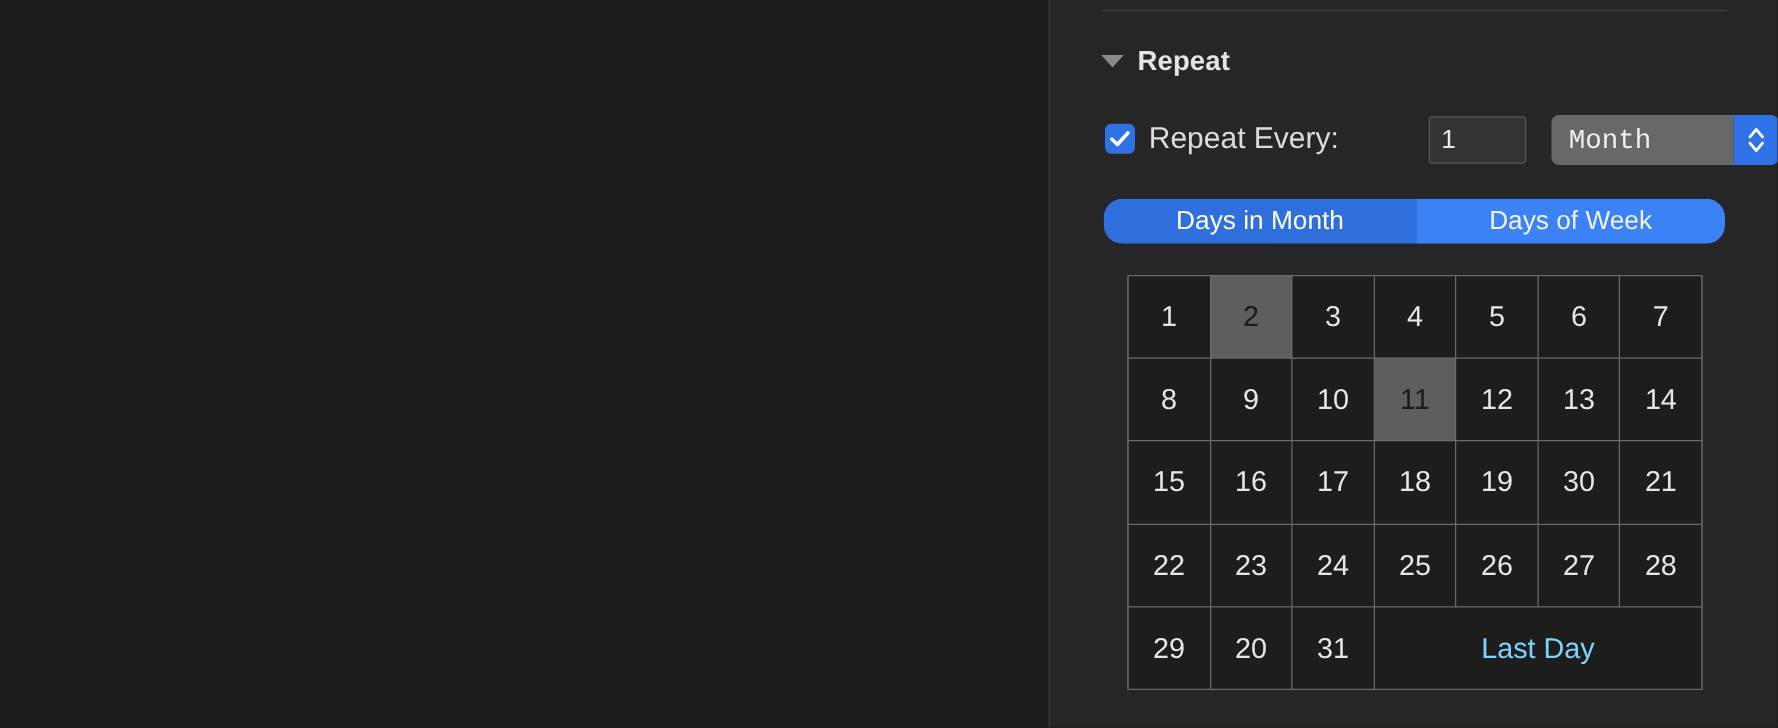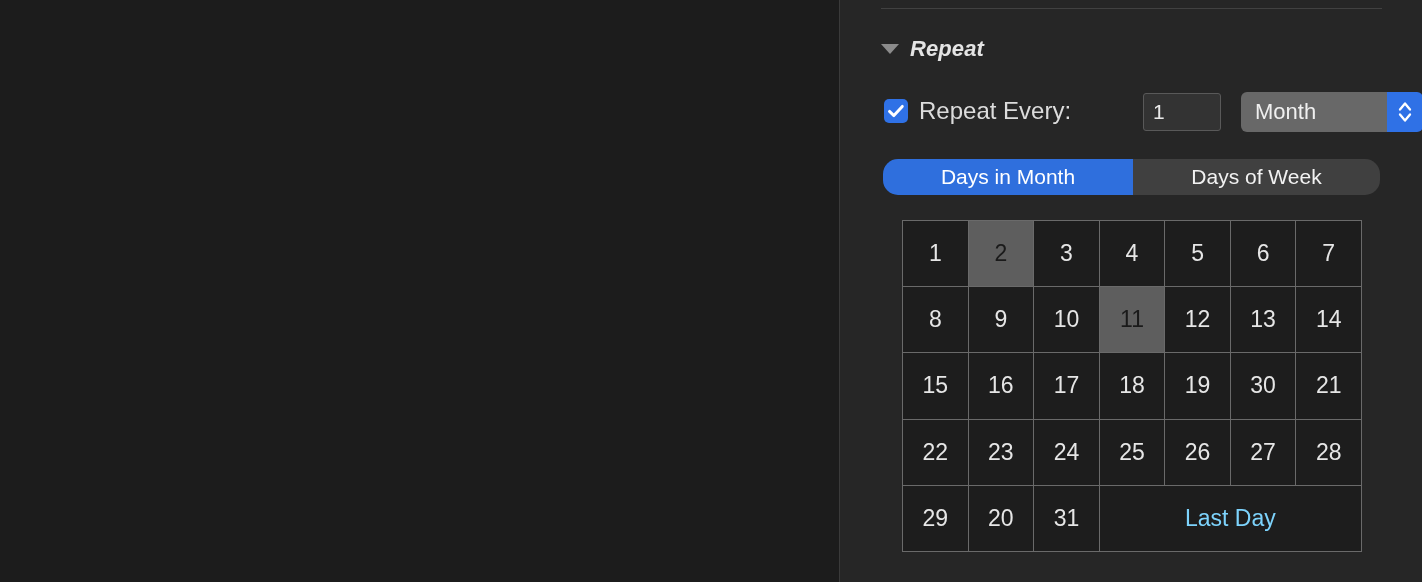--- a/index.html
+++ b/index.html
@@ -52,21 +52,20 @@
   }
 
   
   #repeat-header {
     position: absolute;
     left: 41px; top: 33px;
     height: 32px;
     display: flex;
     align-items: center;
     gap: 11px;
-    font-style: italic;
   }
   .disclosure-tri {
     width: 0; height: 0;
     border-left: 9px solid transparent;
     border-right: 9px solid transparent;
     border-top: 10px solid #8b8b8b;
   }
   #repeat-title {
     font-size: 22px;
     font-weight: bold;
@@ -126,20 +125,21 @@
   }
   #unit-popup-body {
     flex: 1;
     background: #686868;
     display: flex;
     align-items: center;
     padding-left: 14px;
     font-size: 22px;
     color: #f0f0f0;
     white-space: nowrap;
+    font-family: Liberation Mono, monospace;
   }
   #unit-popup-stepper {
     width: 36px;
     background: #2f71e6;
     display: flex;
     align-items: center;
     justify-content: center;
   }
 
   
@@ -158,21 +158,21 @@
     font-size: 21px;
     white-space: nowrap;
     box-sizing: border-box;
   }
   .segment.selected {
     background: #2f6fdd;
     color: #ffffff;
     width: 250px;
   }
   .segment.unselected {
-    background: #404040;
+    background: #3b82f6;
     color: #f2f2f2;
     flex: 1;
   }
 
   
   #day-grid {
     position: absolute;
     left: 62px; top: 220px;
     width: 460px; height: 332px;
     border: 1px solid #6a6a6a;

